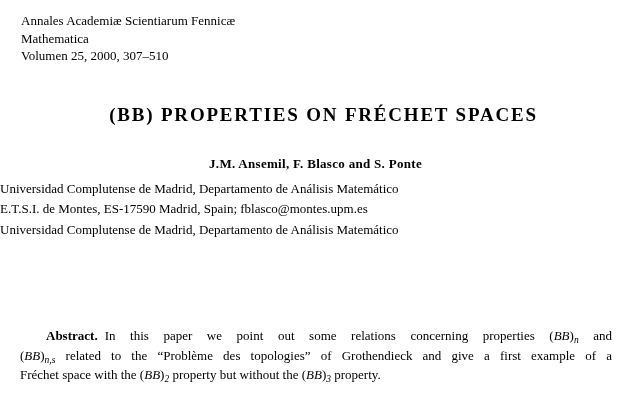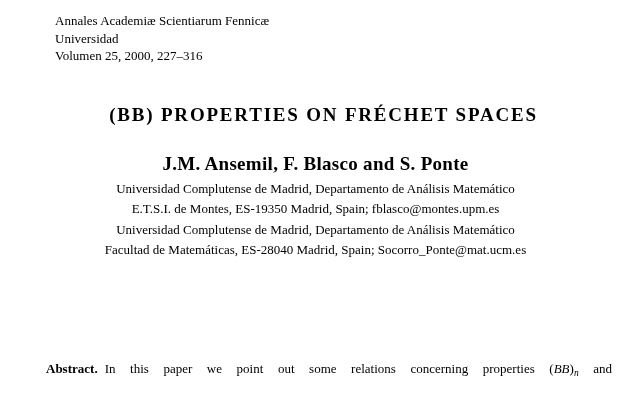--- a/index.html
+++ b/index.html
@@ -13,94 +13,94 @@
     font-family: "Liberation Serif", "DejaVu Serif", serif;
     overflow: hidden;
   }
   .journal-header {
     position: absolute;
     top: 12px;
     left: 21px;
     font-size: 13px;
     line-height: 17.5px;
     white-space: nowrap;
-    margin-left: 34px;
   }
   .paper-title {
     position: absolute;
     top: 102px;
     left: 0;
     right: 0;
     text-align: center;
     font-size: 19px;
     font-weight: bold;
     letter-spacing: 1.8px;
     line-height: 26px;
     margin-left: 16px;
   }
   .authors-line {
     position: absolute;
     top: 154px;
     left: 0;
     right: 0;
     text-align: center;
-    font-size: 19px;
+    font-size: 13px;
     font-weight: bold;
     letter-spacing: 0.3px;
     line-height: 20px;
   }
   .affiliations {
     position: absolute;
     top: 179px;
     left: 0;
     right: 0;
-    text-align: center;
+    text-align: left;
     font-size: 13px;
     line-height: 20.4px;
   }
   .abstract {
     position: absolute;
     top: 326px;
     left: 20px;
     width: 592px;
     font-size: 13px;
     line-height: 19.5px;
   }
   .abs-line { text-align: left; }
   .abs-just { text-align: justify; text-align-last: justify; }
-  .abs-line-1 { text-indent: 26px; margin-top: 33px; }
+  .abs-line-1 { text-indent: 26px; }
   .abstract-label { font-weight: bold; margin-right: 7px; }
   .math { white-space: nowrap; }
   .mi { font-style: italic; }
   .math sub {
     font-size: 9.5px;
     line-height: 0;
     vertical-align: -3px;
     font-style: italic;
   }
 </style>
 </head>
 <body>
 
 <div class="page">
 
   <header class="journal-header">
     <div>Annales Academiæ Scientiarum Fennicæ</div>
-    <div>Universidad</div>
-    <div>Volumen 25, 2000, 227–316</div>
+    <div>Mathematica</div>
+    <div>Volumen 25, 2000, 307–510</div>
   </header>
 
   <h1 class="paper-title">(BB) PROPERTIES ON FRÉCHET SPACES</h1>
 
   <div class="authors-line">J.M. Ansemil, F. Blasco and S. Ponte</div>
 
   <div class="affiliations">
     <div>Universidad Complutense de Madrid, Departamento de Análisis Matemático</div>
-    <div>E.T.S.I. de Montes, ES-19350 Madrid, Spain; fblasco@montes.upm.es</div>
+    <div>E.T.S.I. de Montes, ES-17590 Madrid, Spain; fblasco@montes.upm.es</div>
     <div>Universidad Complutense de Madrid, Departamento de Análisis Matemático</div>
-    <div>Facultad de Matemáticas, ES-28040 Madrid, Spain; Socorro_Ponte@mat.ucm.es</div>
   </div>
 
   <div class="abstract">
     <div class="abs-line abs-just abs-line-1"><b class="abstract-label">Abstract.</b><span>In this paper we point out some relations concerning properties </span><span class="math"><span>(</span><span class="mi">BB</span><span>)</span><sub>n</sub></span><span> and</span></div>
+    <div class="abs-line abs-just"><span class="math"><span>(</span><span class="mi">BB</span><span>)</span><sub>n,s</sub></span><span> related to the “Problème des topologies” of Grothendieck and give a first example of a</span></div>
+    <div class="abs-line"><span>Fréchet space with the </span><span class="math"><span>(</span><span class="mi">BB</span><span>)</span><sub>2</sub></span><span> property but without the </span><span class="math"><span>(</span><span class="mi">BB</span><span>)</span><sub>3</sub></span><span> property.</span></div>
   </div>
 
 </div>
 
 </body></html>

